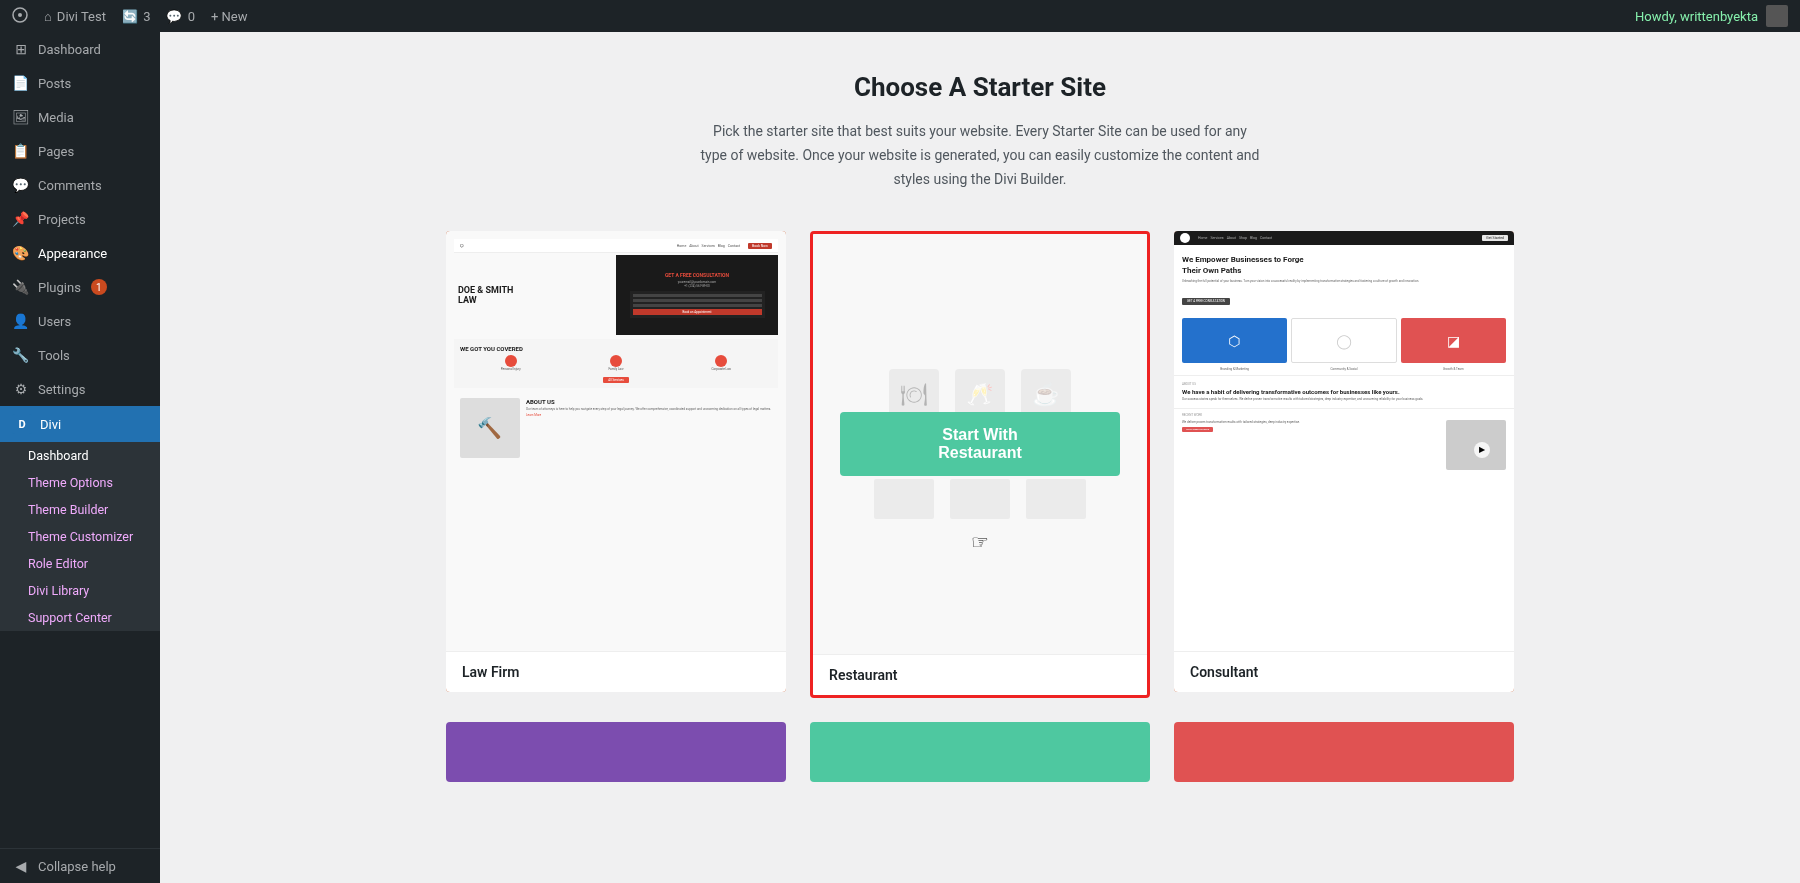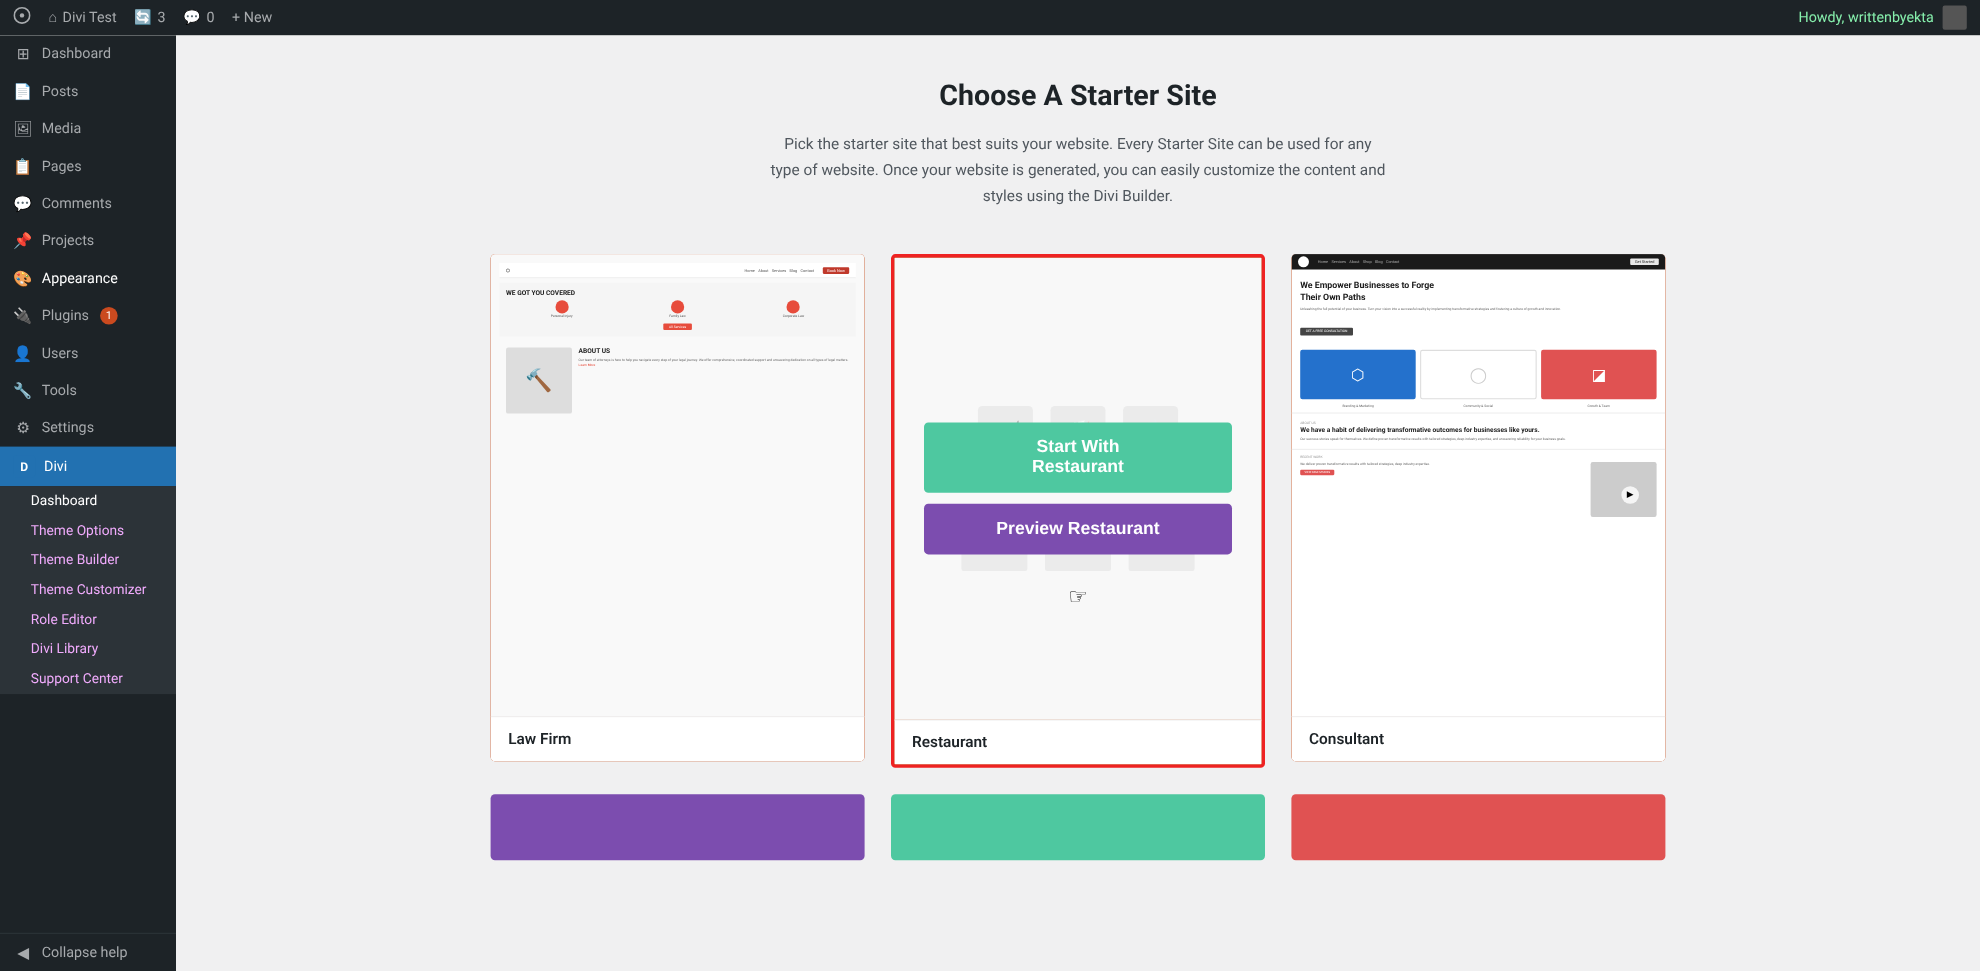--- a/index.html
+++ b/index.html
@@ -517,20 +517,35 @@
               <div class="lf-nav-links">
                 <span class="lf-nav-link">Home</span>
                 <span class="lf-nav-link">About</span>
                 <span class="lf-nav-link">Services</span>
                 <span class="lf-nav-link">Blog</span>
                 <span class="lf-nav-link">Contact</span>
               </div>
               <span class="lf-btn-red" style="margin-left:4px;">Book Now</span>
             </div>
 
+            <div class="lf-hero">
+              <div class="lf-hero-left">
+                <div class="lf-hero-title">DOE &amp; SMITH<br>LAW</div>
+              </div>
+              <div class="lf-hero-right">
+                <div class="lf-hero-cta">GET A FREE CONSULTATION</div>
+                <div class="lf-hero-text">youremail@yourdomain.com<br>+1 (234) 567-89-00</div>
+                <div class="lf-hero-form">
+                  <div class="lf-form-line"></div>
+                  <div class="lf-form-line"></div>
+                  <div class="lf-form-line"></div>
+                  <span class="lf-btn-red2">Book an Appointment</span>
+                </div>
+              </div>
+            </div>
 
             <div class="lf-section-gray">
               <div class="lf-section-title">WE GOT YOU COVERED</div>
               <div class="lf-icons-row">
                 <div class="lf-icon-item">
                   <div class="lf-icon-circle" style="background:#e74c3c;"></div>
                   <div class="lf-icon-text">Personal Injury</div>
                 </div>
                 <div class="lf-icon-item">
                   <div class="lf-icon-circle" style="background:#e74c3c;"></div>
@@ -571,21 +586,20 @@
             <div style="height:40px;"></div>
             <div style="display:flex;gap:16px;">
               <div style="width:60px;height:40px;background:#bbb;border-radius:2px;"></div>
               <div style="width:60px;height:40px;background:#bbb;border-radius:2px;"></div>
               <div style="width:60px;height:40px;background:#bbb;border-radius:2px;"></div>
             </div>
           </div>
 
           <div class="restaurant-overlay">
             <button class="btn-start">Start With Restaurant</button>
-            <button class="btn-preview">Preview Restaurant</button>
             <span class="cursor-hand">☞</span>
           </div>
         </div>
         <div class="card-label">Restaurant</div>
       </div>
 
       <div class="starter-card">
         <div class="card-preview consultant-preview" style="position:relative;">
 
           <div class="co-nav">

